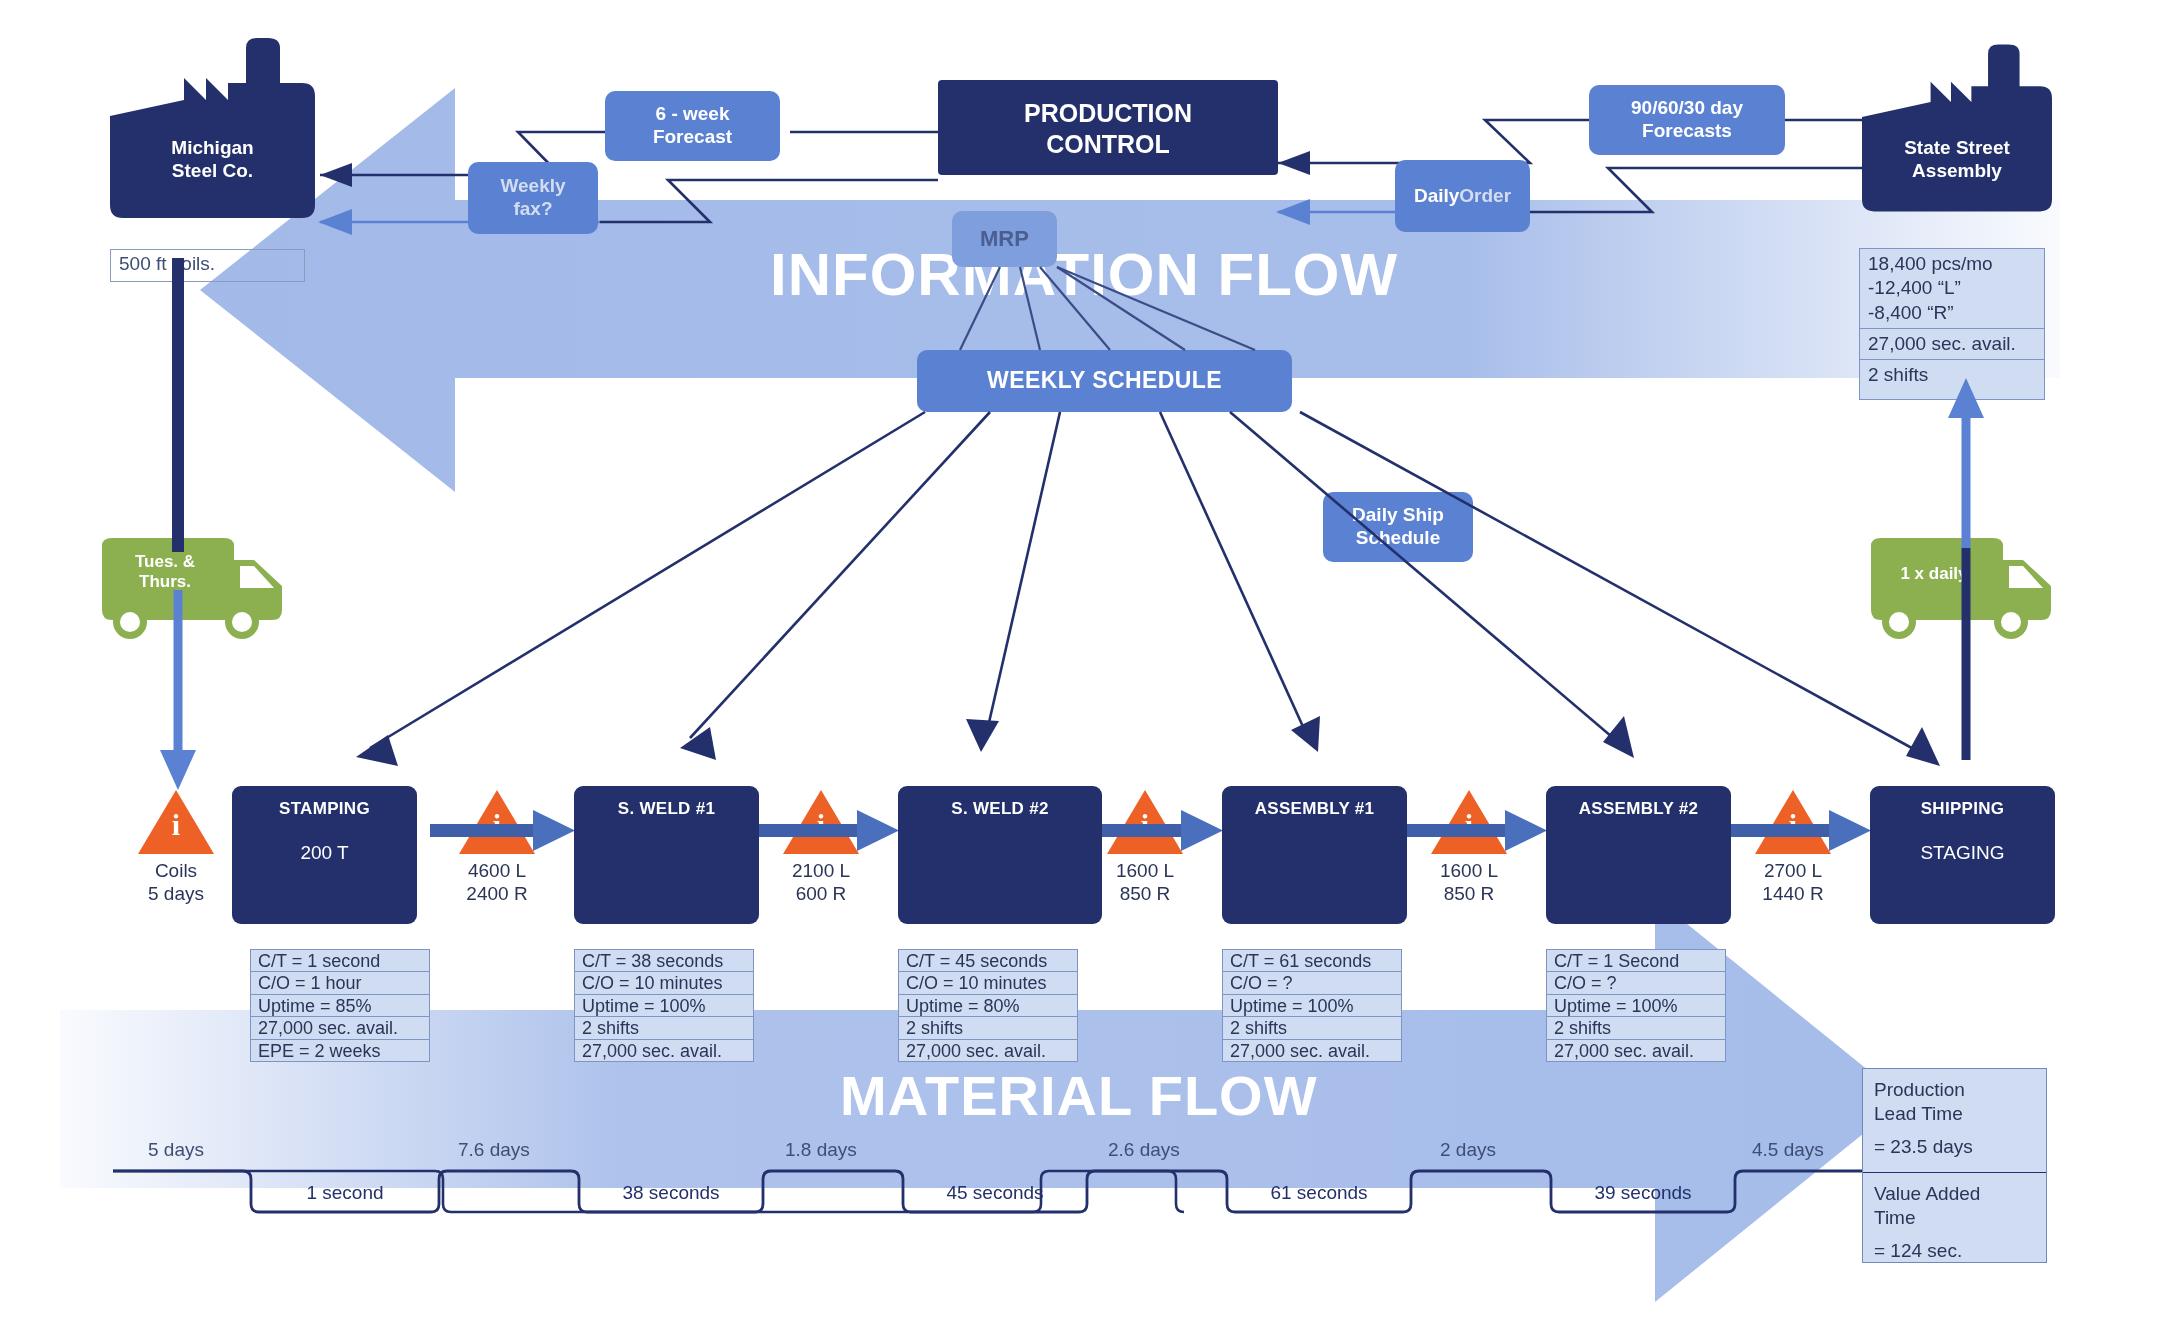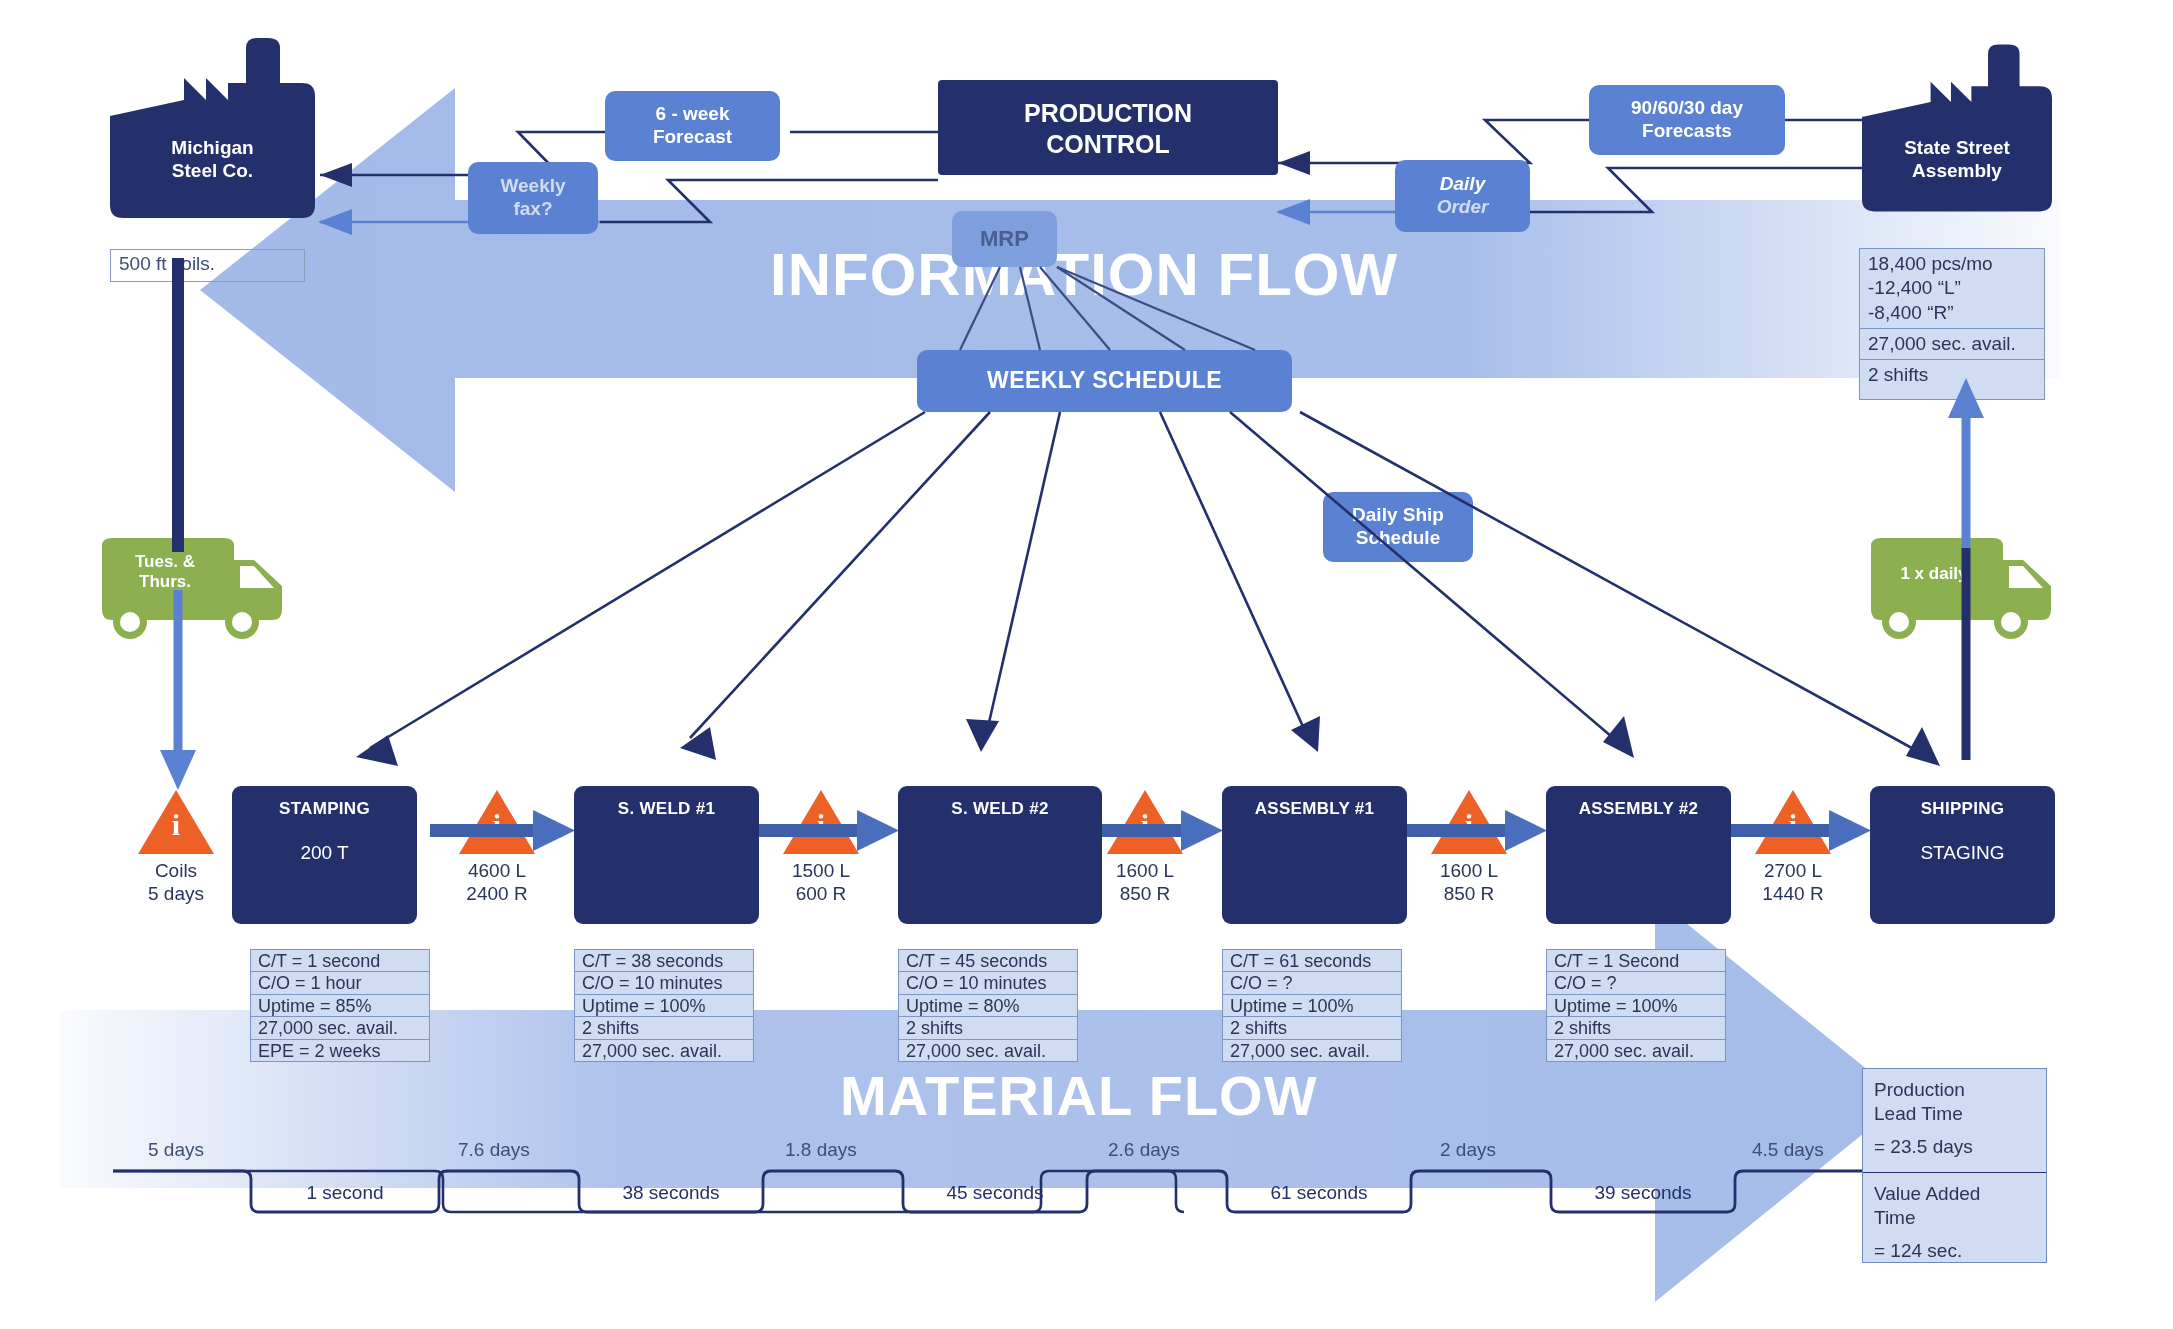--- a/index.html
+++ b/index.html
@@ -299,21 +299,21 @@
   <div class="pill faded" style="left:468px;top:162px;width:130px;height:72px;font-size:19px;flex-direction:column;">
     <span>Weekly</span>
     <span>fax?</span>
   </div>
 
   <div class="pill" style="left:1589px;top:85px;width:196px;height:70px;font-size:19px;flex-direction:column;">
     <span>90/60/30 day</span>
     <span>Forecasts</span>
   </div>
 
-  <div class="pill faded" style="left:1395px;top:160px;width:135px;height:72px;font-size:19px;flex-direction:column;font-style:italic;">
+  <div class="pill faded" style="left:1395px;top:160px;width:135px;height:72px;font-size:19px;">
     <span style="color:#ffffff;">Daily</span>
     <span>Order</span>
   </div>
 
   <div class="pill" style="left:1323px;top:492px;width:150px;height:70px;font-size:19px;flex-direction:column;">
     <span>Daily Ship</span>
     <span>Schedule</span>
   </div>
 
   <svg class="ovl" width="2173" height="1329">
@@ -398,21 +398,21 @@
     <div class="qty">
       <div>4600 L</div>
       <div>2400 R</div>
     </div>
   </div>
 
   <div class="invtri" style="left:783px;top:790px;">
     <div class="tri"></div>
     <div class="i">i</div>
     <div class="qty">
-      <div>1500 L</div>
+      <div>2100 L</div>
       <div>600 R</div>
     </div>
   </div>
 
   <div class="invtri" style="left:1107px;top:790px;">
     <div class="tri"></div>
     <div class="i">i</div>
     <div class="qty">
       <div>1600 L</div>
       <div>850 R</div>

